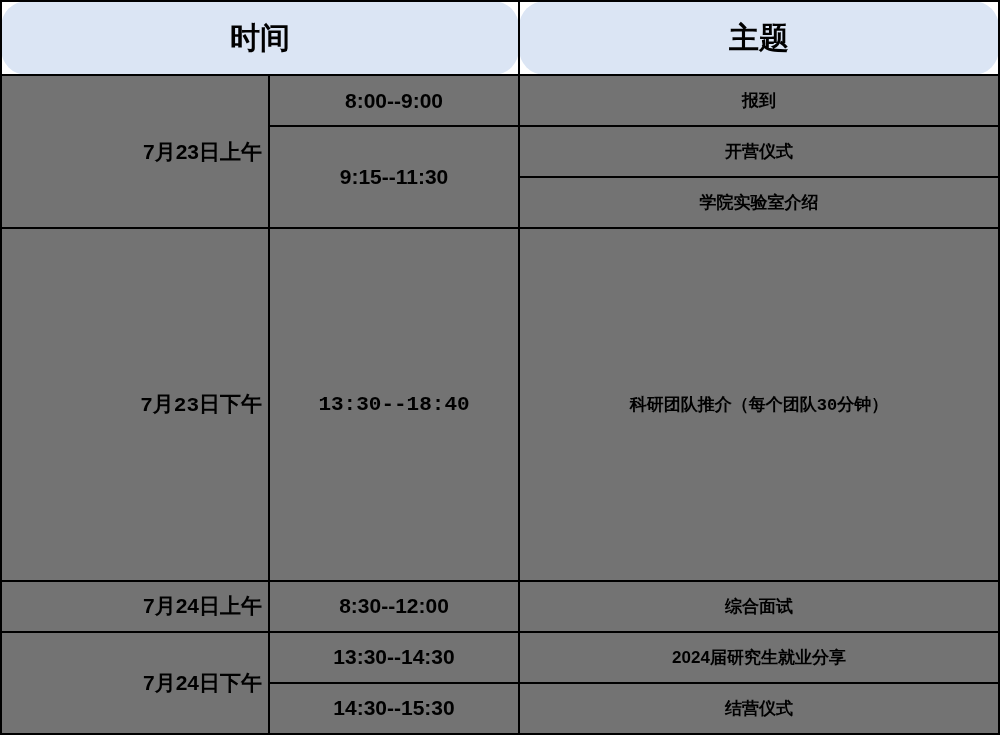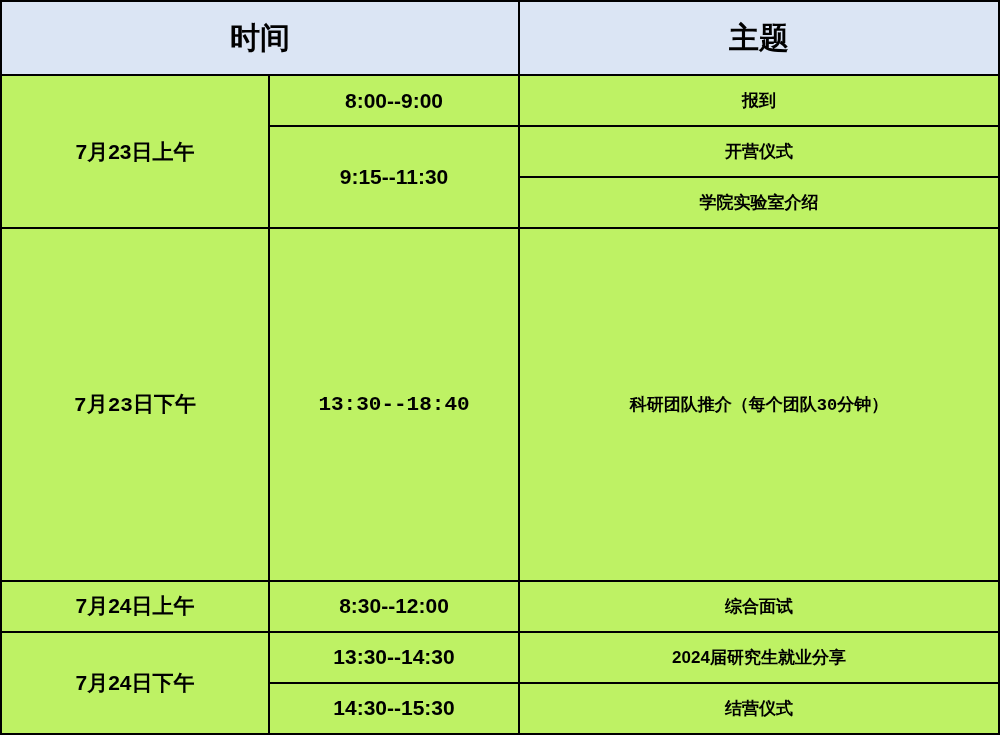--- a/index.html
+++ b/index.html
@@ -29,27 +29,29 @@
     padding: 2px 6px;
   }
   .col-period { width: 268px; }
   .col-time   { width: 250px; }
   .col-topic  { width: 480px; }
 
   thead th {
     background: #dbe5f4;
     font-size: 30px;
     height: 68px;
+    border-radius: 26px;
   }
   tbody td {
-    background: #bef264;
+    background: #737373;
     font-size: 21px;
   }
   td.period-cell {
     font-size: 21px;
+    text-align: right;
   }
   td.time-cell {
     font-size: 21px;
   }
   td.topic-cell {
     font-size: 17px;
   }
   .row-h-short { height: 50px; }
 </style>
 </head>

